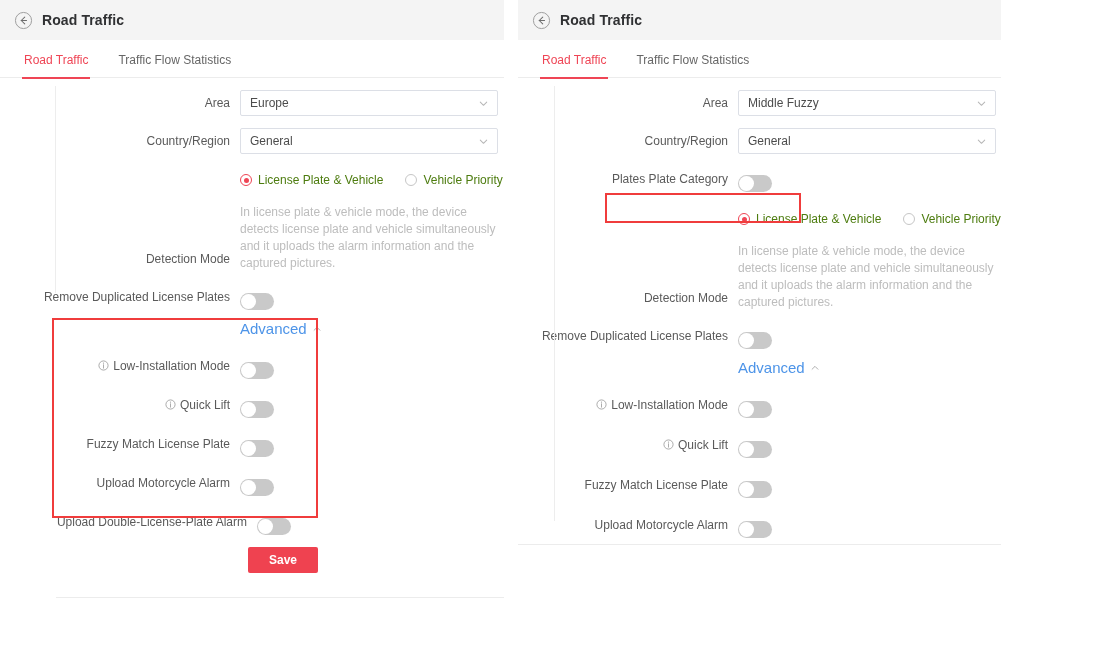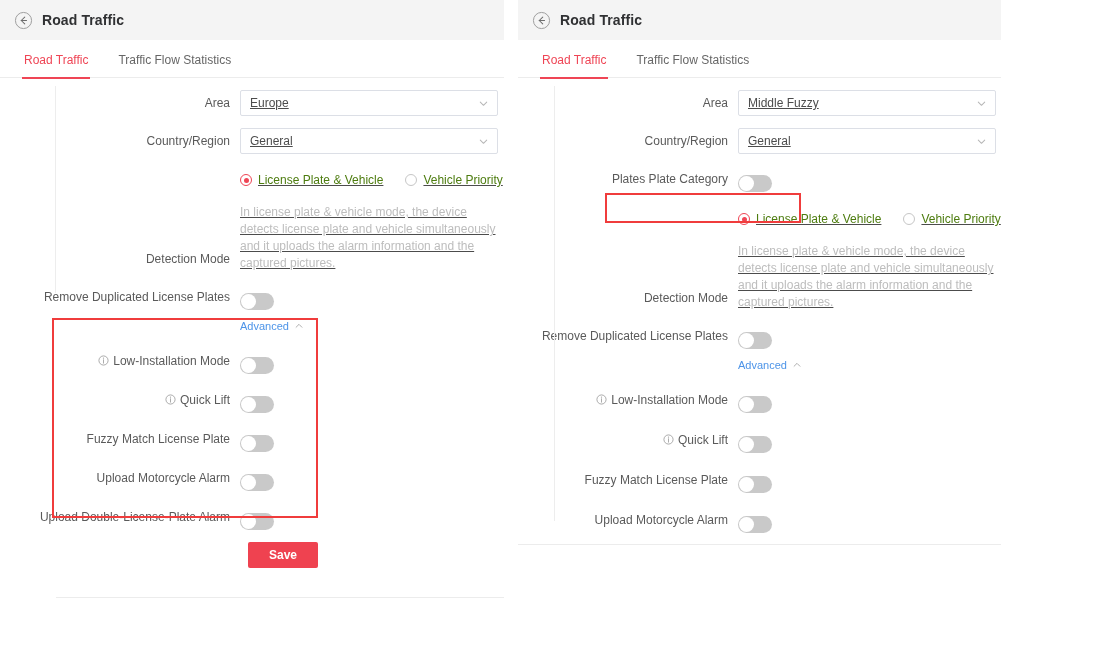--- a/index.html
+++ b/index.html
@@ -96,21 +96,21 @@
   }
   .row-label {
     text-align: right;
     font-size: 12px;
     color: #5a5a5a;
     line-height: 26px;
     flex: 0 0 auto;
     padding-right: 10px;
     white-space: nowrap;
   }
-  .row-field { flex: 0 0 auto; text-decoration: underline; }
+  .row-field { flex: 0 0 auto; }
 
   
   .select {
     box-sizing: border-box;
     height: 26px;
     border: 1px solid #dcdfe6;
     background: #fff;
     border-radius: 2px;
     display: flex;
     align-items: center;
@@ -195,21 +195,21 @@
     color: #9a9a9a;
   }
 
   
   .adv-row {
     display: flex;
     align-items: center;
     margin-bottom: 16px;
   }
   .adv-link {
-    font-size: 11px;
+    font-size: 15px;
     color: #4d94e8;
     display: inline-flex;
     align-items: center;
   }
   .adv-link .caret {
     width: 10px; height: 10px;
     margin-left: 5px;
     color: #a9a9a9;
     display: block;
   }
@@ -368,21 +368,21 @@
     <div class="row" style="margin-bottom:13px;">
       <div class="row-label" style="width:230px;">Upload Motorcycle Alarm</div>
       <div class="row-field">
         <span class="toggle">
             <span class="knob"></span>
           </span>
       </div>
     </div>
 
     <div class="row" style="margin-bottom:12px;">
-      <div class="row-label" style="width:230px;">Upload Double-License-Plate Alarm</div>
+      <div class="row-label" style="width:230px;margin-left:17px;">Upload Double-License-Plate Alarm</div>
       <div class="row-field">
         <span class="toggle">
             <span class="knob"></span>
           </span>
       </div>
     </div>
 
     <div class="panel-bottom-rule" style="left:56px; top:519px; width:448px;"></div>
 
     <div class="save-row" style="padding-left:240px; margin-top:12px;margin-left:8px;">

